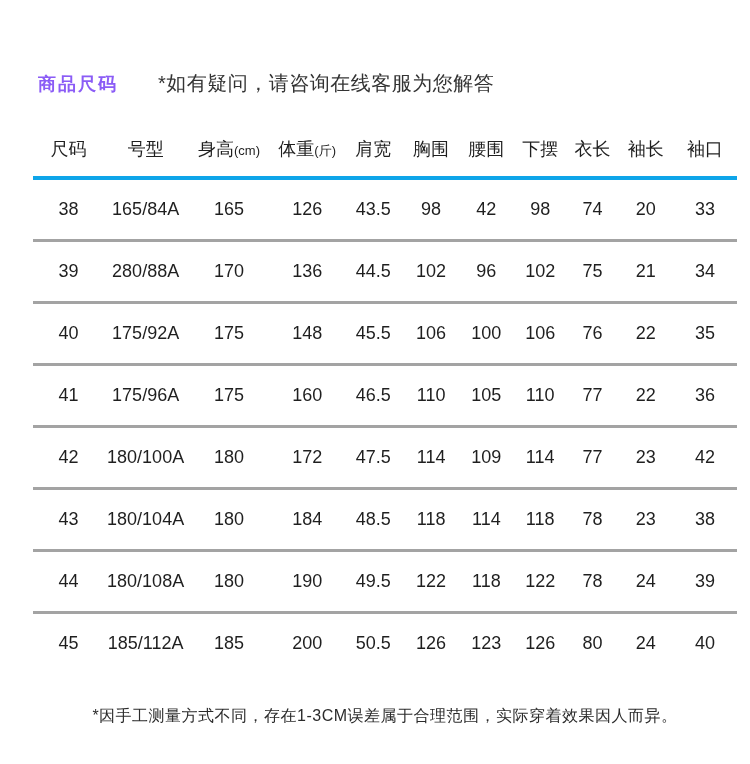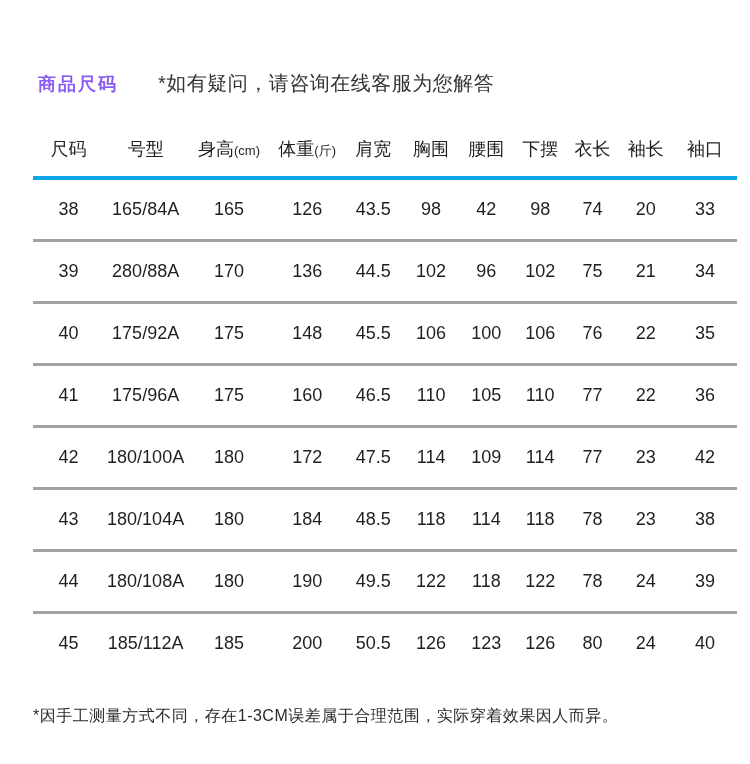--- a/index.html
+++ b/index.html
@@ -60,20 +60,21 @@
   col.c4  { width: 10.3%; }
   col.c5  { width: 8.5%; }
   col.c6  { width: 7.9%; }
   col.c7  { width: 7.8%; }
   col.c8  { width: 7.5%; }
   col.c9  { width: 7.4%; }
   col.c10 { width: 7.7%; }
   col.c11 { width: 9.1%; }
   .footnotes {
     margin-top: 26px;
+    text-align: center;
     width: 704px;
   }
   .footnotes p {
     font-size: 16px;
     line-height: 31px;
     color: #2b2b2b;
     letter-spacing: 0.5px;
   }
 </style>
 </head>

